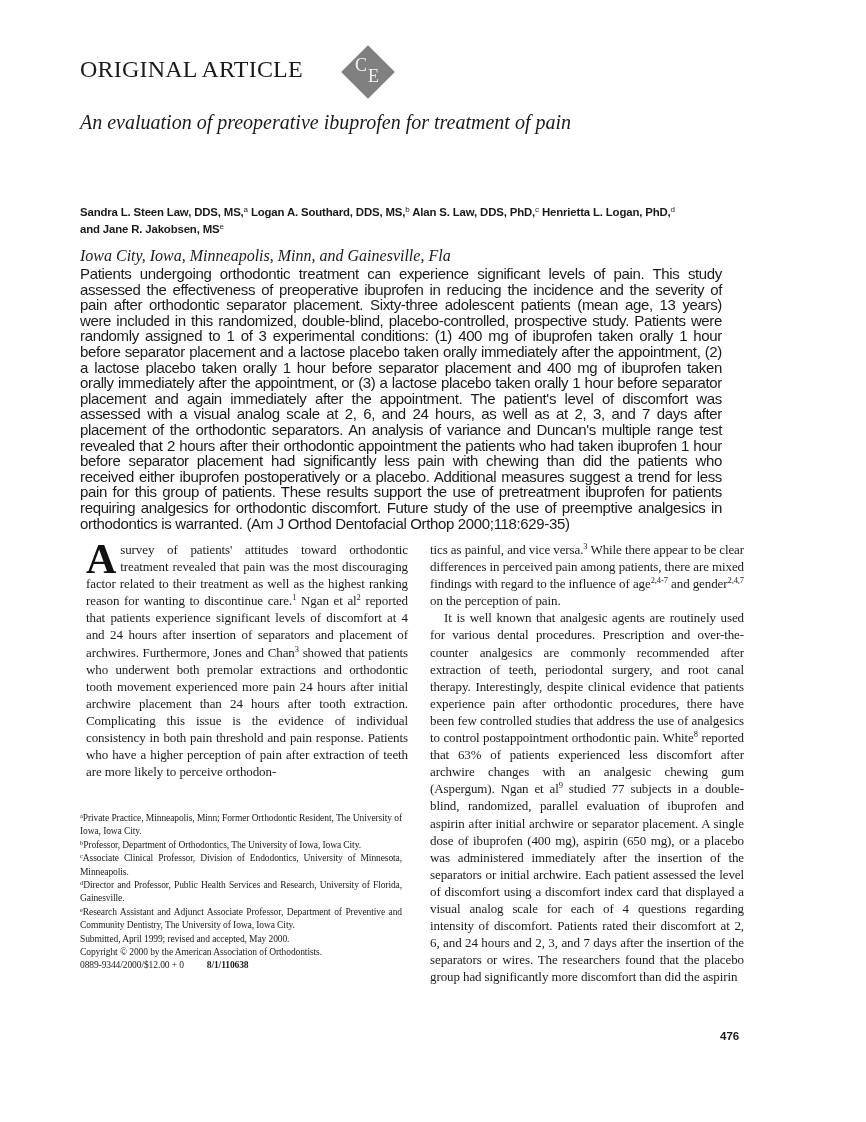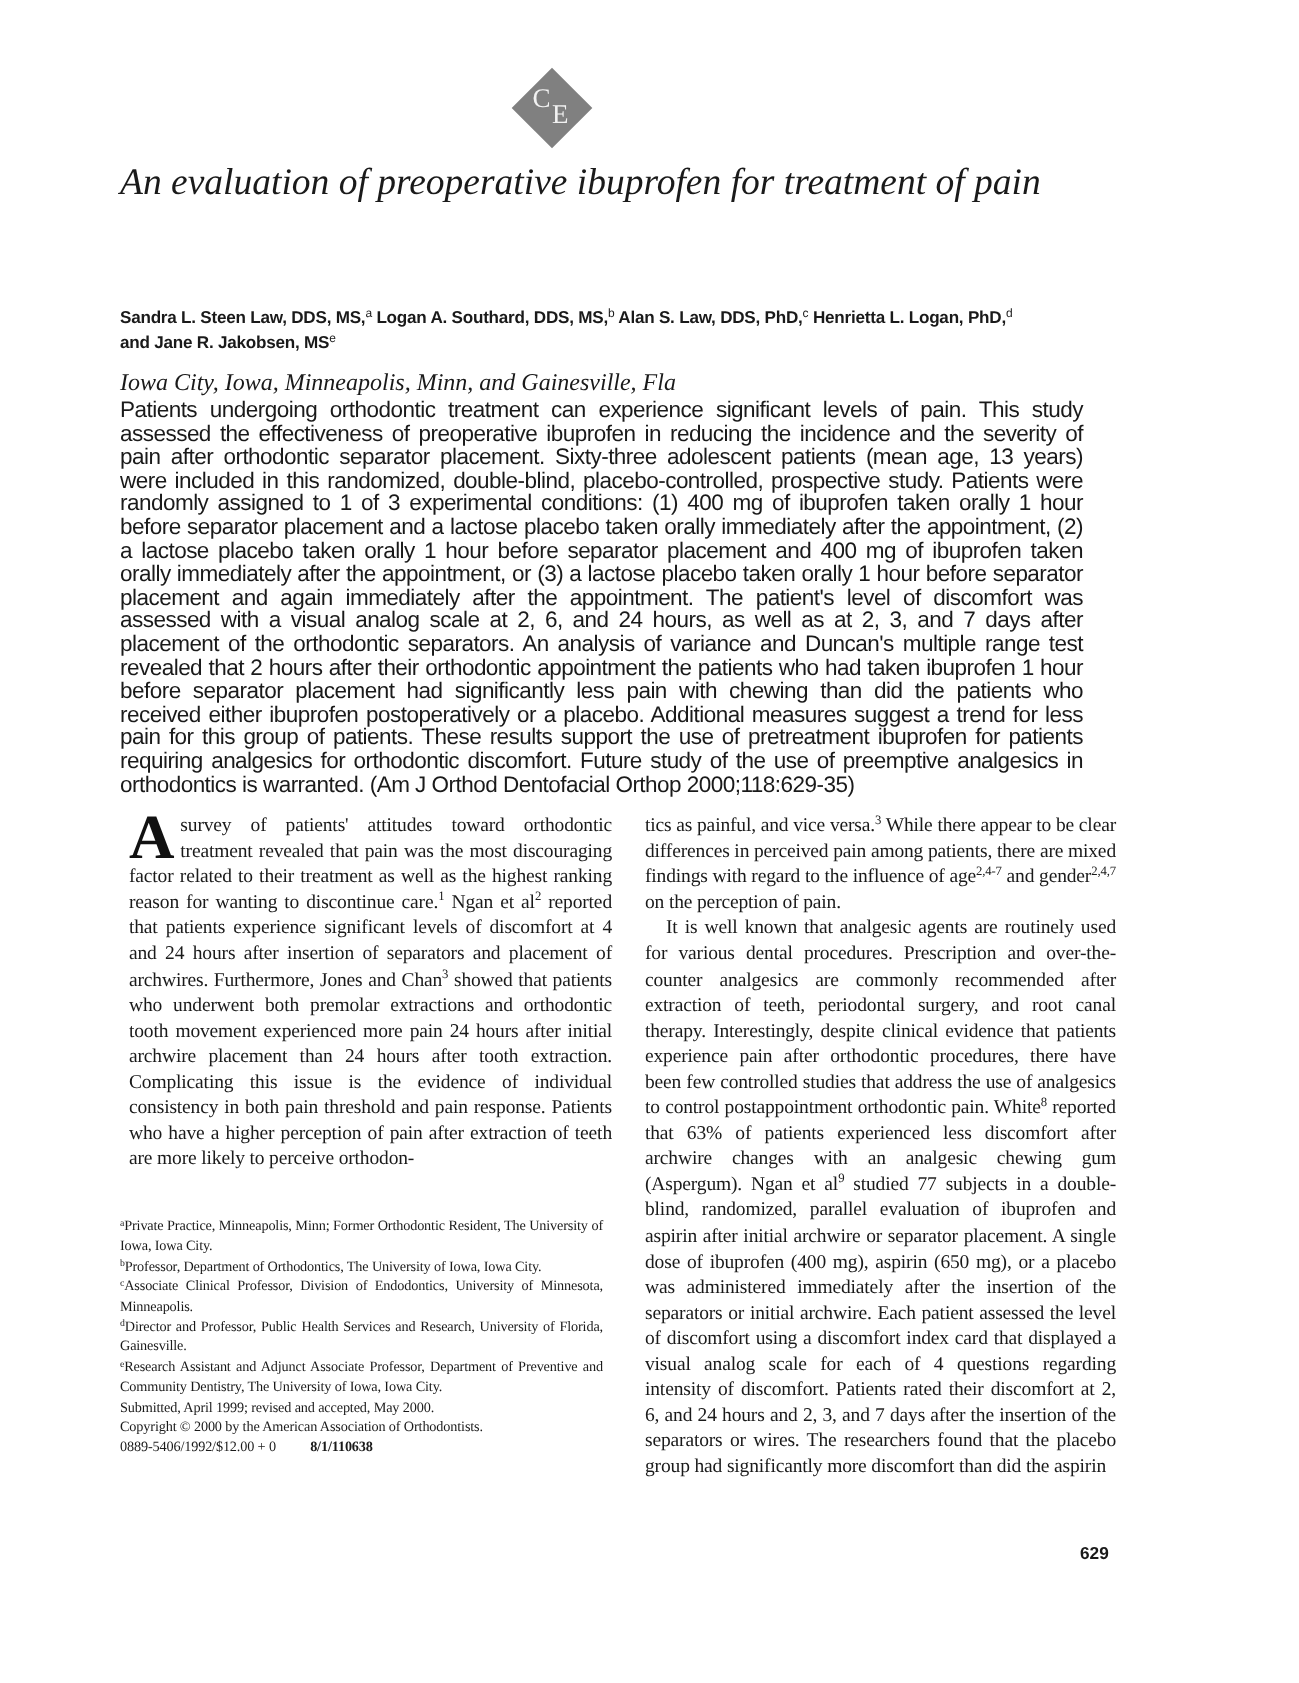--- a/index.html
+++ b/index.html
@@ -17,21 +17,21 @@
     }
     .ce-letters {
       position: absolute; left: 349px; top: 53px; width: 38px; height: 38px;
       font-family: "Liberation Serif", serif; color: #f2f2f2;
     }
     .ce-letters .c { position: absolute; left: 6px; top: 2px; font-size: 18px; }
     .ce-letters .e { position: absolute; left: 19px; top: 13px; font-size: 18px; }
 
     .title {
       position: absolute; left: 80px; top: 104px; width: 700px;
-      font-family: "Liberation Serif", serif; font-style: italic; font-size: 25px; line-height: 36px;
+      font-family: "Liberation Serif", serif; font-style: italic; font-size: 20px; line-height: 36px;
       color: #1a1a1a; margin: 0; font-weight: normal;
     }
 
     .authors {
       position: absolute; left: 80px; top: 204px; width: 700px;
       font-family: "Liberation Sans", sans-serif; font-weight: bold; font-size: 11.4px; line-height: 17px;
       color: #1a1a1a; letter-spacing: -0.15px;
     }
     .authors sup { font-size: 8px; font-weight: normal; vertical-align: 4px; line-height: 0; }
     .affiliation {
@@ -74,20 +74,21 @@
       position: absolute; left: 720px; top: 1030px;
       font-family: "Liberation Sans", sans-serif; font-weight: bold; font-size: 11.5px;
       color: #1a1a1a;
     }
   </style>
 </head>
 <body>
 
 <div class="page">
 
+  <div class="section-label">ORIGINAL ARTICLE</div>
   <div class="ce-badge"></div>
   <div class="ce-letters">
     <span class="c">C</span>
     <span class="e">E</span>
   </div>
 
   <h1 class="title">
     <span>An evaluation of preoperative ibuprofen for treatment of pain</span><br>
   </h1>
 
@@ -107,22 +108,22 @@
   </div>
 
   <div class="footnotes">
     <p><sup>a</sup><span>Private Practice, Minneapolis, Minn; Former Orthodontic Resident, The University of Iowa, Iowa City.</span></p>
     <p><sup>b</sup><span>Professor, Department of Orthodontics, The University of Iowa, Iowa City.</span></p>
     <p><sup>c</sup><span>Associate Clinical Professor, Division of Endodontics, University of Minnesota, Minneapolis.</span></p>
     <p><sup>d</sup><span>Director and Professor, Public Health Services and Research, University of Florida, Gainesville.</span></p>
     <p><sup>e</sup><span>Research Assistant and Adjunct Associate Professor, Department of Preventive and Community Dentistry, The University of Iowa, Iowa City.</span></p>
     <p>Submitted, April 1999; revised and accepted, May 2000.</p>
     <p>Copyright © 2000 by the American Association of Orthodontists.</p>
-    <p><span>0889-5406/1992/$12.00 + 0</span>&nbsp;&nbsp;&nbsp;<span class="bold">8/1/110638</span></p>
+    <p><span>0889-9344/2000/$12.00 + 0</span>&nbsp;&nbsp;&nbsp;<span class="bold">8/1/110638</span></p>
   </div>
 
   <div class="col col-right">
     <p><span>tics as painful, and vice versa.</span><sup>3</sup><span> While there appear to be clear differences in perceived pain among patients, there are mixed findings with regard to the influence of age</span><sup>2,4-7</sup><span> and gender</span><sup>2,4,7</sup><span> on the perception of pain.</span></p>
     <p class="indent"><span>It is well known that analgesic agents are routinely used for various dental procedures. Prescription and over-the-counter analgesics are commonly recommended after extraction of teeth, periodontal surgery, and root canal therapy. Interestingly, despite clinical evidence that patients experience pain after orthodontic procedures, there have been few controlled studies that address the use of analgesics to control postappointment orthodontic pain. White</span><sup>8</sup><span> reported that 63% of patients experienced less discomfort after archwire changes with an analgesic chewing gum (Aspergum). Ngan et al</span><sup>9</sup><span> studied 77 subjects in a double-blind, randomized, parallel evaluation of ibuprofen and aspirin after initial archwire or separator placement. A single dose of ibuprofen (400 mg), aspirin (650 mg), or a placebo was administered immediately after the insertion of the separators or initial archwire. Each patient assessed the level of discomfort using a discomfort index card that displayed a visual analog scale for each of 4 questions regarding intensity of discomfort. Patients rated their discomfort at 2, 6, and 24 hours and 2, 3, and 7 days after the insertion of the separators or wires. The researchers found that the placebo group had significantly more discomfort than did the aspirin</span></p>
   </div>
 
-  <div class="page-number">629</div>
+  <div class="page-number">476</div>
 </div>
 
 </body></html>

